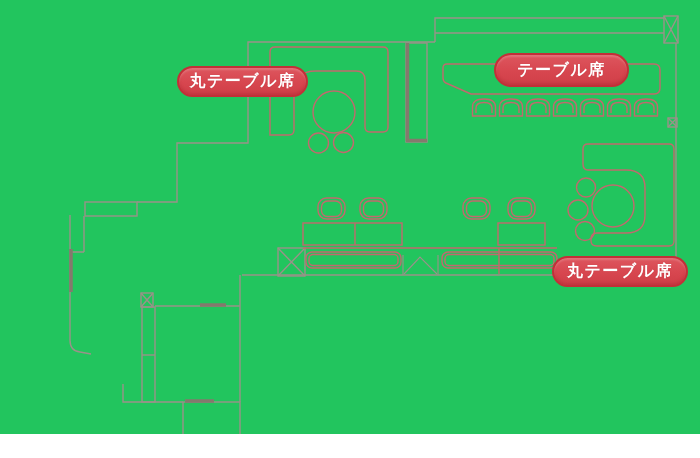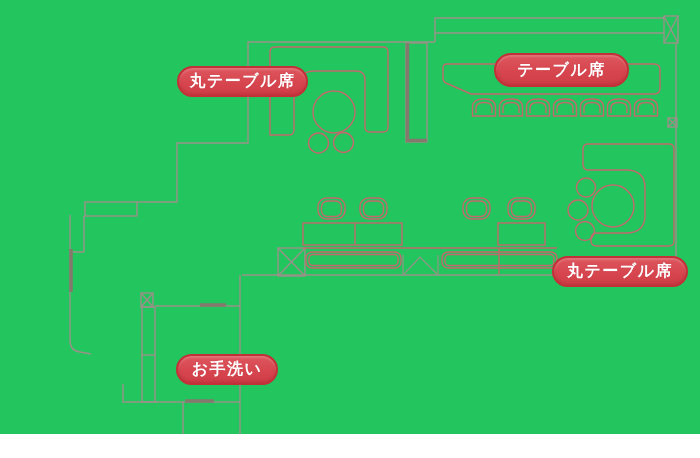--- a/index.html
+++ b/index.html
@@ -152,14 +152,13 @@
   </svg>
 
   <div class="pill" style="left:177px;top:66px;width:131px;height:31px;">丸テーブル席</div>
 
   <div class="pill" style="left:494px;top:53px;width:135px;height:34px;">テーブル席</div>
 
 
   <div class="pill" style="left:552px;top:256px;width:136px;height:31px;">丸テーブル席</div>
 
 
-  <div class="pill" style="left:176px;top:354px;width:102px;height:31px;">お手洗い</div>
 </div>
 
 </body></html>

